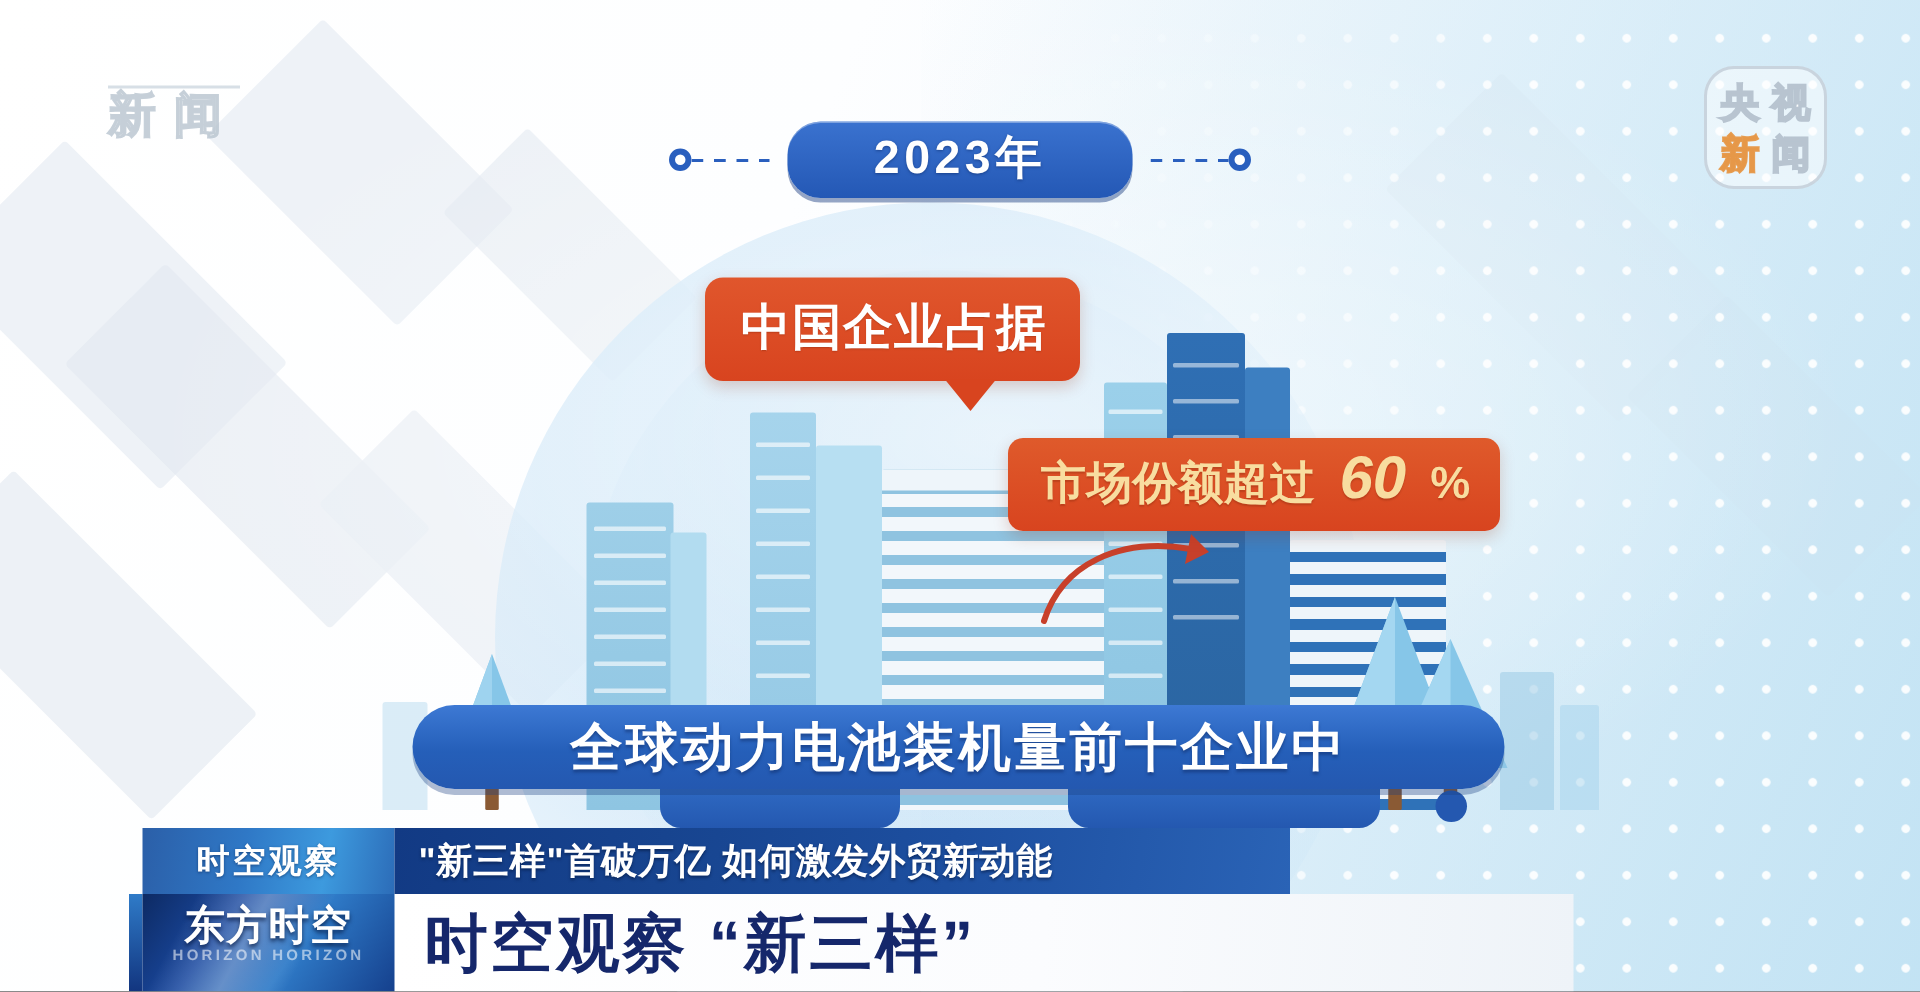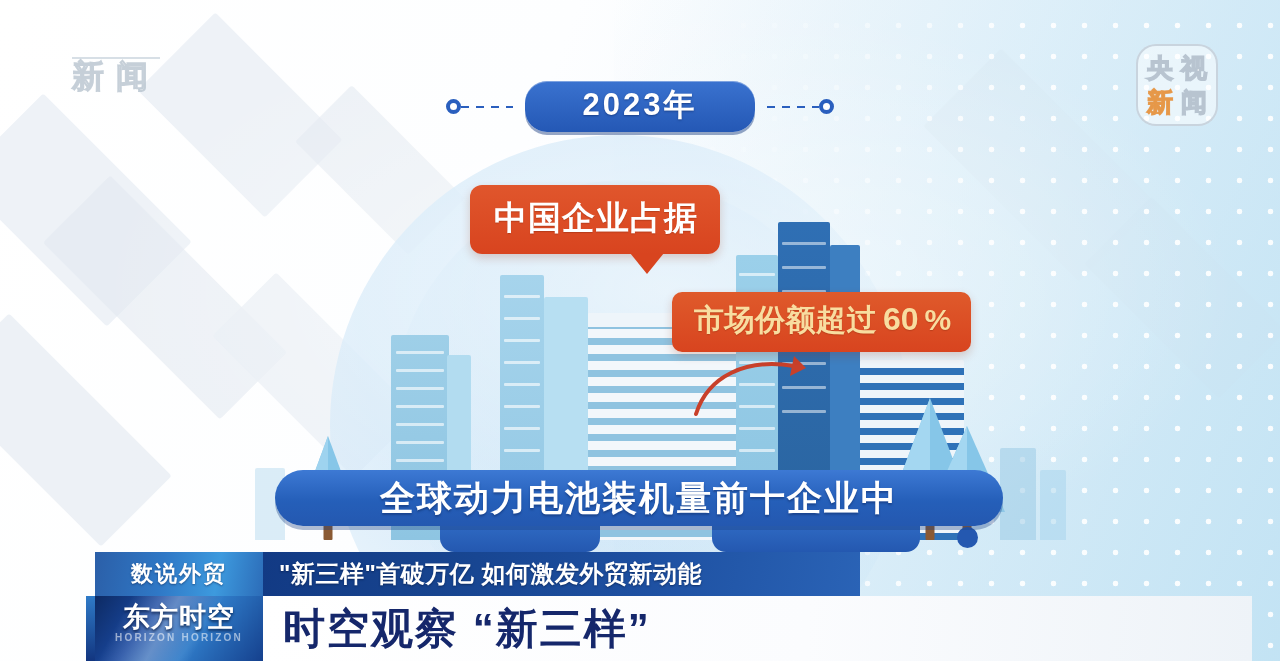--- a/index.html
+++ b/index.html
@@ -153,29 +153,30 @@
     border-top: 21px solid #d8441f;
   }
 
   
   .callout-orange {
     position: absolute; left: 672px; top: 292px;
     padding: 8px 20px 11px 22px;
     background: linear-gradient(180deg, #df5a2b 0%, #d8441f 100%);
     border-radius: 10px;
     box-shadow: 0 4px 10px rgba(150,50,20,0.22);
-    display: flex; align-items: baseline; gap: 6px; text-align: center;
+    display: flex; align-items: baseline; gap: 16px; text-align: center;
   }
   .callout-orange .t1 {
     font-size: 30px; font-weight: 700; color: #f8dda0; letter-spacing: .5px;
     text-shadow: 0 1px 1px rgba(120,35,10,0.3);
   }
   .callout-orange .t2 {
-    font-size: 32px; font-weight: 700; color: #f8dda0; line-height: 38px;
+    font-size: 40px; font-weight: 700; color: #f8dda0; line-height: 38px;
     text-shadow: 0 1px 1px rgba(120,35,10,0.3);
+    font-style: italic;
   }
   .callout-orange .t3 {
     font-size: 30px; font-weight: 700; color: #f8dda0;
     text-shadow: 0 1px 1px rgba(120,35,10,0.3);
   }
 
   
   .swoosh { position: absolute; left: 690px; top: 352px; }
 
   
@@ -266,21 +267,21 @@
     display: flex; align-items: center;
     padding-left: 16px;
   }
   .lt-headline span {
     font-size: 24px; font-weight: 700; color: #ffffff; letter-spacing: .5px;
     text-shadow: 0 1px 2px rgba(5,25,65,0.6);
   }
 
   .lt-row2 {
     position: absolute; left: 95px; top: 596px;
-    height: 65px; width: 1157px;
+    height: 65px; width: 954px;
     display: flex; align-items: stretch;
   }
   .lt-brand {
     position: relative;
     width: 168px;
     background: linear-gradient(125deg, #0d2a63 0%, #1a49a0 32%, #2f7bc8 60%, #15408d 100%);
     overflow: hidden;
   }
   .lt-brand .sheen {
     position: absolute; inset: 0;
@@ -477,21 +478,21 @@
     <b>央</b>
     <b>视</b>
     <b class="accent">新</b>
     <b>闻</b>
   </div>
 
   <div class="lt-shelf"></div>
 
   <div class="lt-row1">
     <div class="lt-kicker">
-      <span>数说外贸</span>
+      <span>时空观察</span>
     </div>
     <div class="lt-headline">
       <span>"新三样"首破万亿 如何激发外贸新动能</span>
     </div>
   </div>
 
   <div class="lt-edge"></div>
   <div class="lt-row2">
     <div class="lt-brand">
       <div class="sheen"></div>

